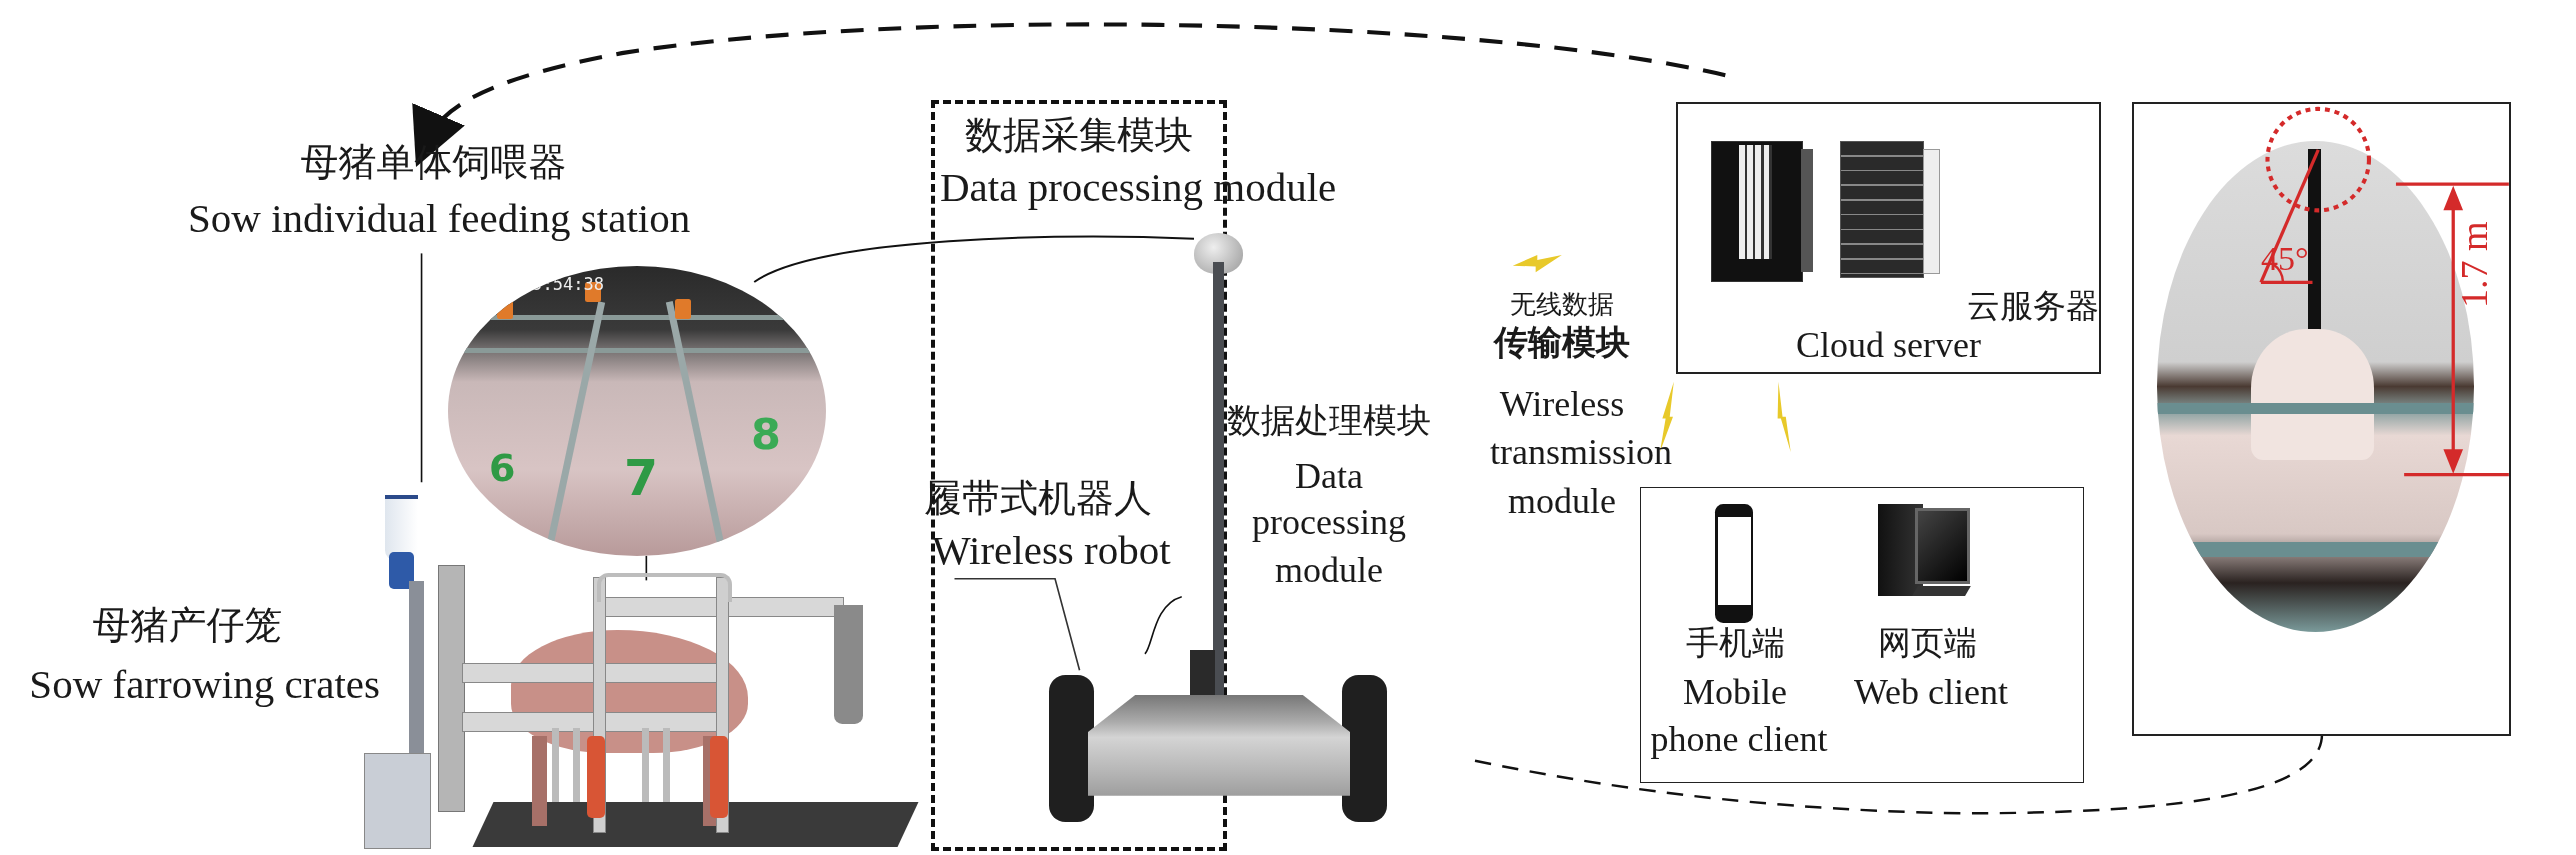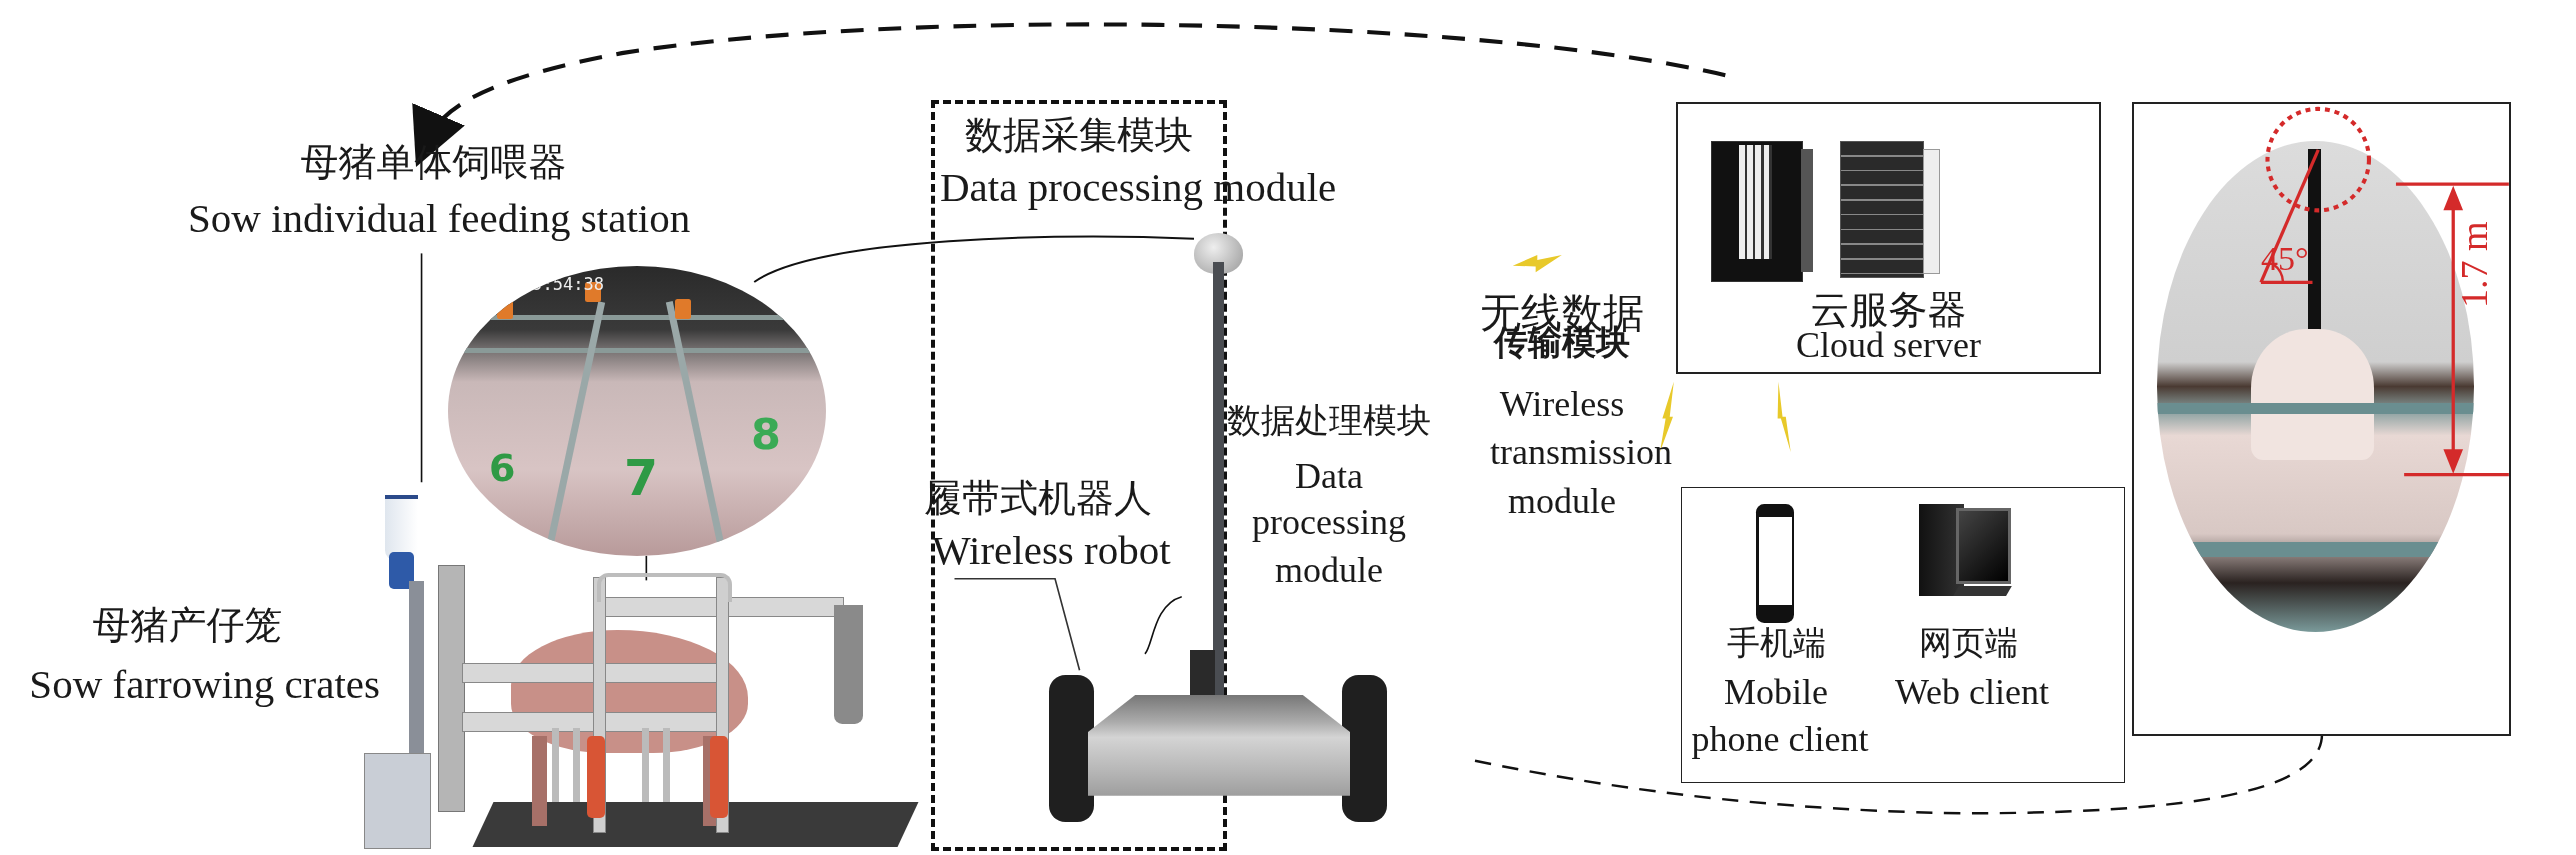--- a/index.html
+++ b/index.html
@@ -114,40 +114,40 @@
 </div>
 
 <div class="lbl zh" style="left:924px;top:477px;width:196px;">履带式机器人</div>
 <div class="lbl en" style="left:932px;top:527px;width:196px;">Wireless robot</div>
 
 <div class="lbl zh" style="left:1227px;top:401px;width:204px;font-size:34px;">数据处理模块</div>
 <div class="lbl en-s" style="left:1247px;top:456px;width:164px;">Data</div>
 <div class="lbl en-s" style="left:1247px;top:502px;width:164px;">processing</div>
 <div class="lbl en-s" style="left:1247px;top:550px;width:164px;">module</div>
 
-<div class="lbl zh" style="left:1480px;top:290px;width:164px;font-size:41px;">无线数据</div>
+<div class="lbl zh" style="left:1480px;top:290px;width:164px;font-size:26px;">无线数据</div>
 <div class="lbl zh" style="left:1480px;top:323px;width:164px;font-size:34px;font-weight:bold;">传输模块</div>
 <div class="lbl en-s" style="left:1472px;top:384px;width:180px;">Wireless</div>
 <div class="lbl en-s" style="left:1464px;top:432px;width:196px;margin-left:19px;">transmission</div>
 <div class="lbl en-s" style="left:1472px;top:481px;width:180px;">module</div>
 
 <div class="box" style="left:1676px;top:102px;width:421px;height:268px;">
 
   <div class="abs" style="left:33px;top:37px;width:90px;height:139px;background:#111;border:1.6px solid #333;">
     <div class="abs" style="left:27px;top:3.3px;width:33px;height:114px;background:repeating-linear-gradient(90deg,#eee 0 5.7px,#333 5.7px 8.2px);"></div>
   </div>
   <div class="abs" style="left:123px;top:45px;width:12.3px;height:123px;background:#555;"></div>
 
   <div class="abs" style="left:162px;top:37px;width:82px;height:135px;background:repeating-linear-gradient(180deg,#2a2a2a 0 13px,#888 13px 14.7px);border:1.6px solid #555;"></div>
   <div class="abs" style="left:245px;top:45px;width:14.7px;height:123px;border:1.6px solid #999;background:#eee;"></div>
-  <div class="lbl zh" style="left:0;top:184px;width:100%;font-size:39px;">云服务器</div>
+  <div class="lbl zh" style="left:0;top:184px;width:100%;font-size:33px;text-align:right;">云服务器</div>
   <div class="lbl en" style="left:0;top:221px;width:100%;font-size:36px;">Cloud server</div>
 </div>
 
-<div class="box" style="left:1640px;top:487px;width:442px;height:294px;border-width:1.6px;margin-left:41px;">
+<div class="box" style="left:1640px;top:487px;width:442px;height:294px;border-width:1.6px;">
 
   <div class="abs" style="left:74px;top:16.4px;width:38px;height:119px;background:#111;border-radius:8.2px;">
     <div class="abs" style="left:2.5px;top:13px;width:33px;height:88px;background:#fff;"></div>
   </div>
 
   <div class="abs" style="left:237px;top:16.4px;width:45px;height:92px;background:linear-gradient(90deg,#111,#333);"></div>
   <div class="abs" style="left:274px;top:20.4px;width:49px;height:70px;background:linear-gradient(135deg,#444,#000);border:3.3px solid #666;"></div>
   <div class="abs" style="left:274px;top:98px;width:53px;height:9.8px;background:#333;transform:skewX(-30deg);"></div>
   <div class="lbl zh" style="left:33px;top:137px;width:123px;font-size:33px;">手机端</div>
   <div class="lbl en-s" style="left:16.4px;top:184px;width:155px;">Mobile</div>

